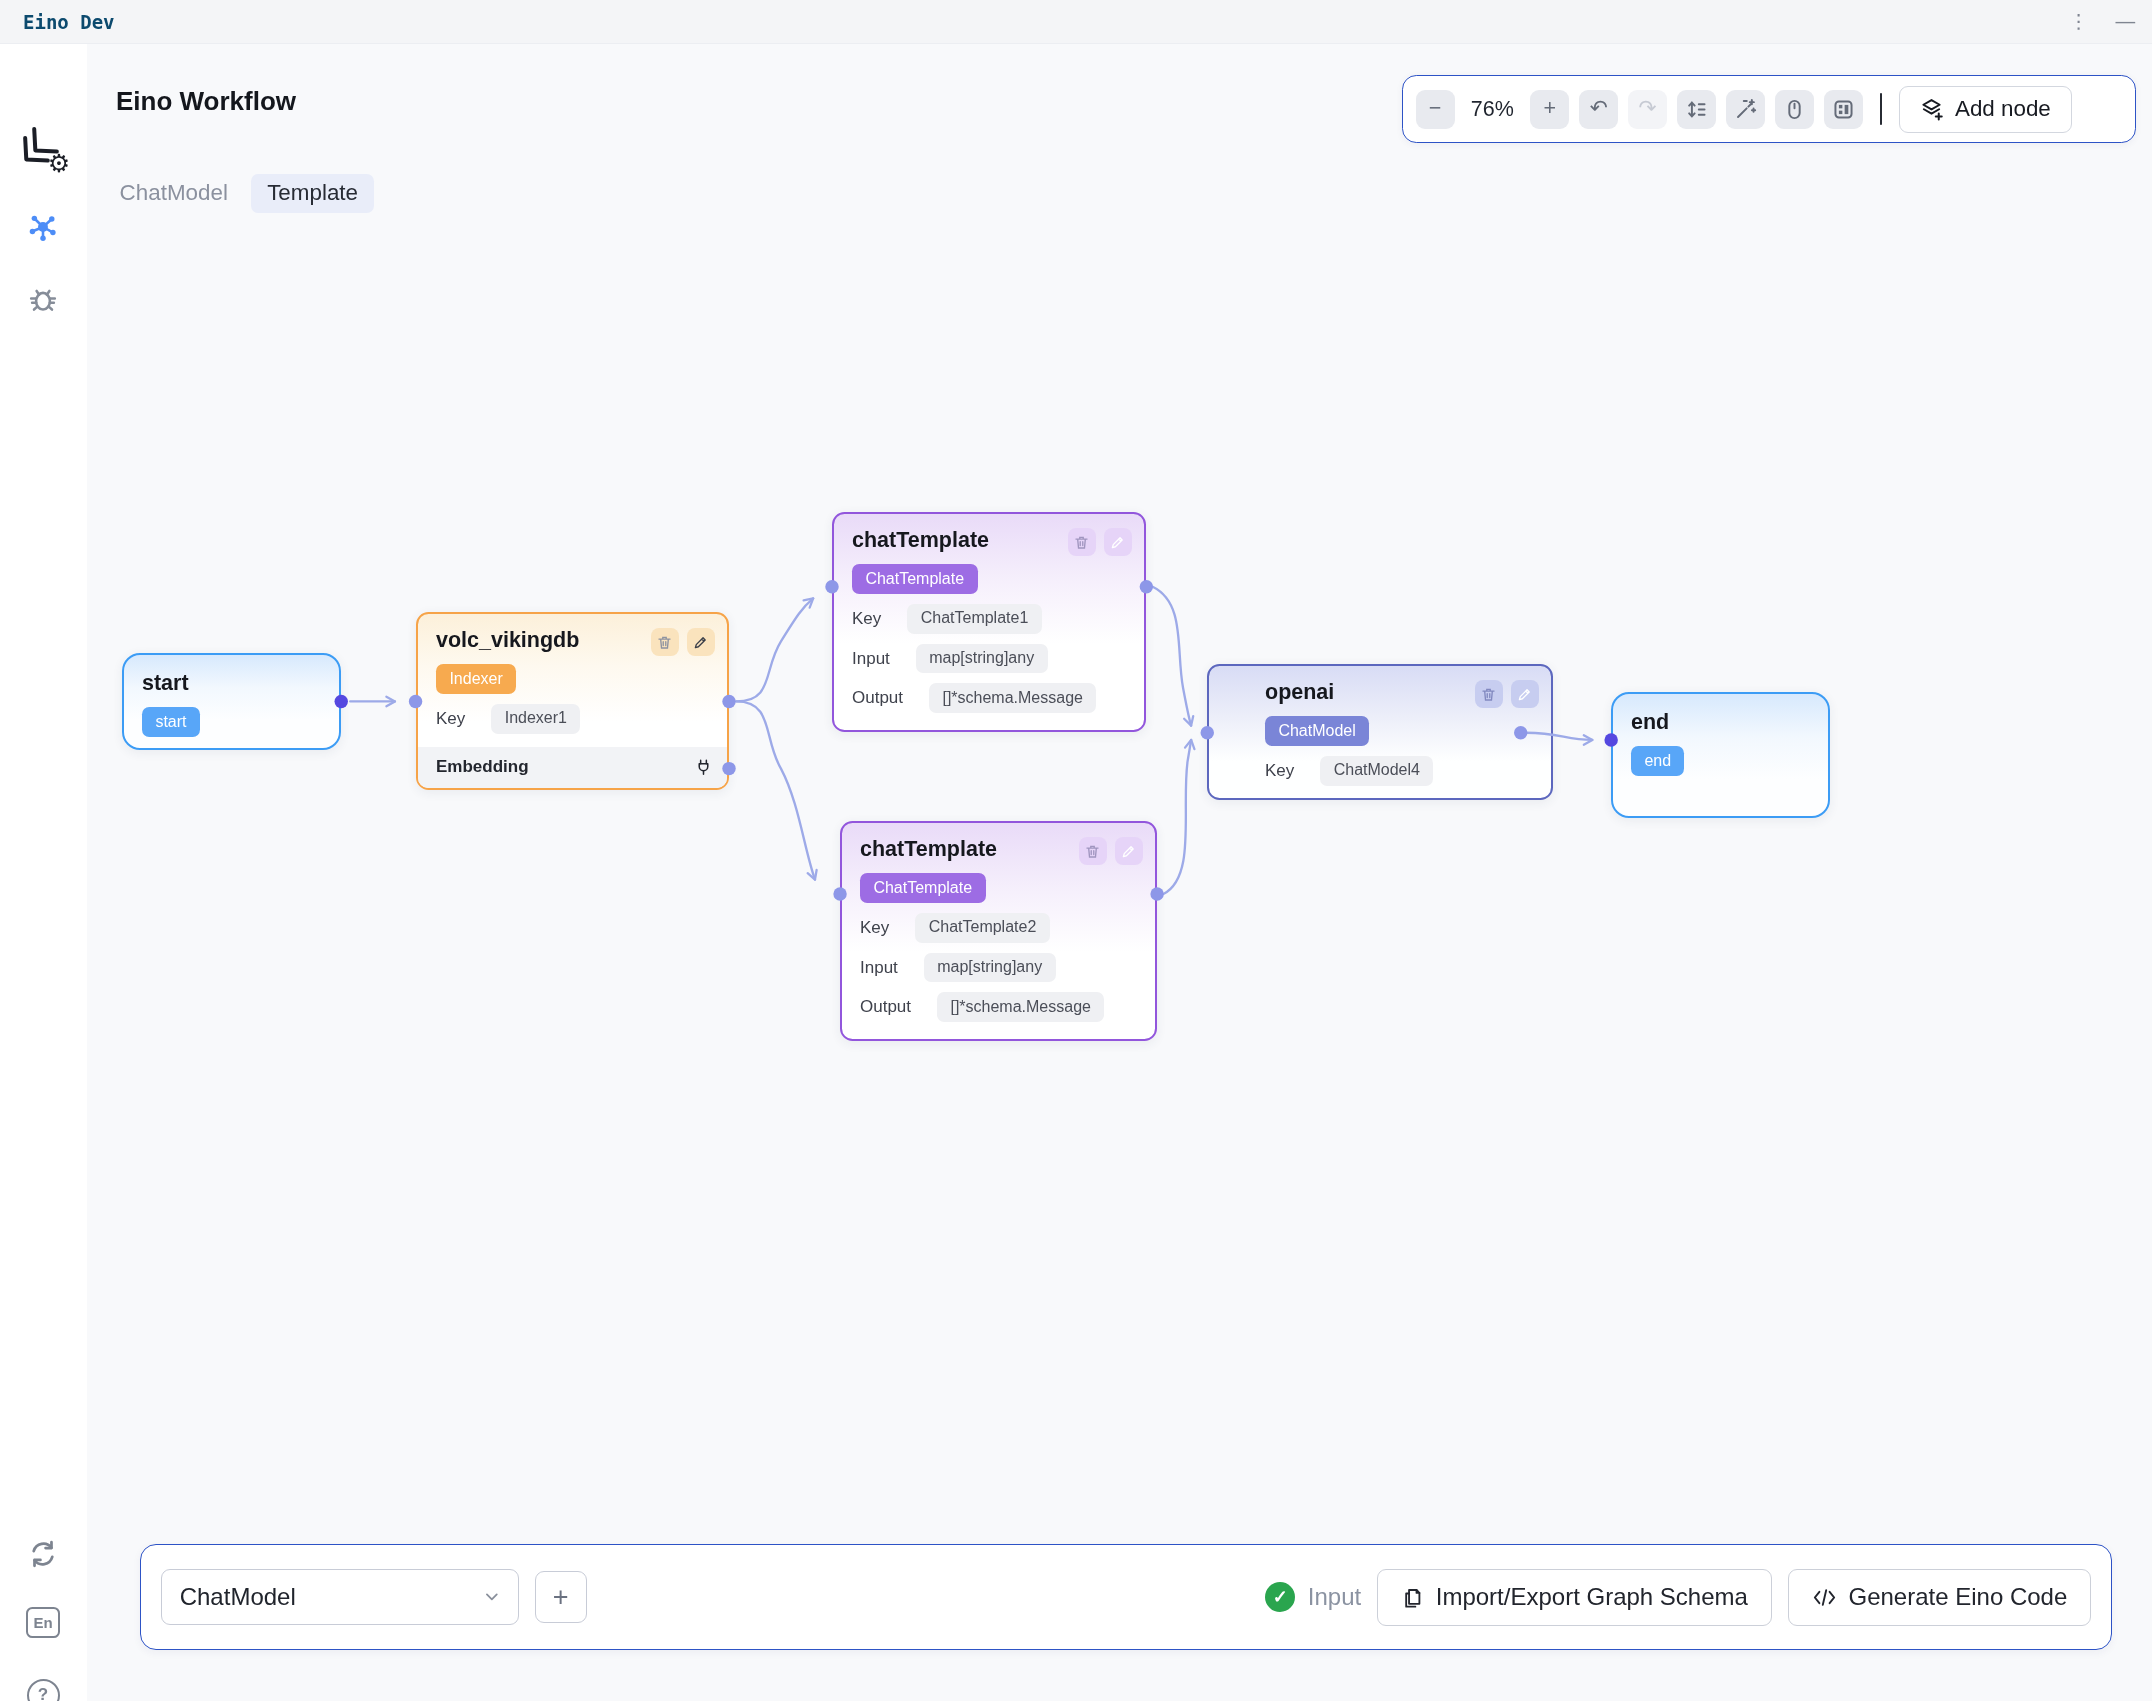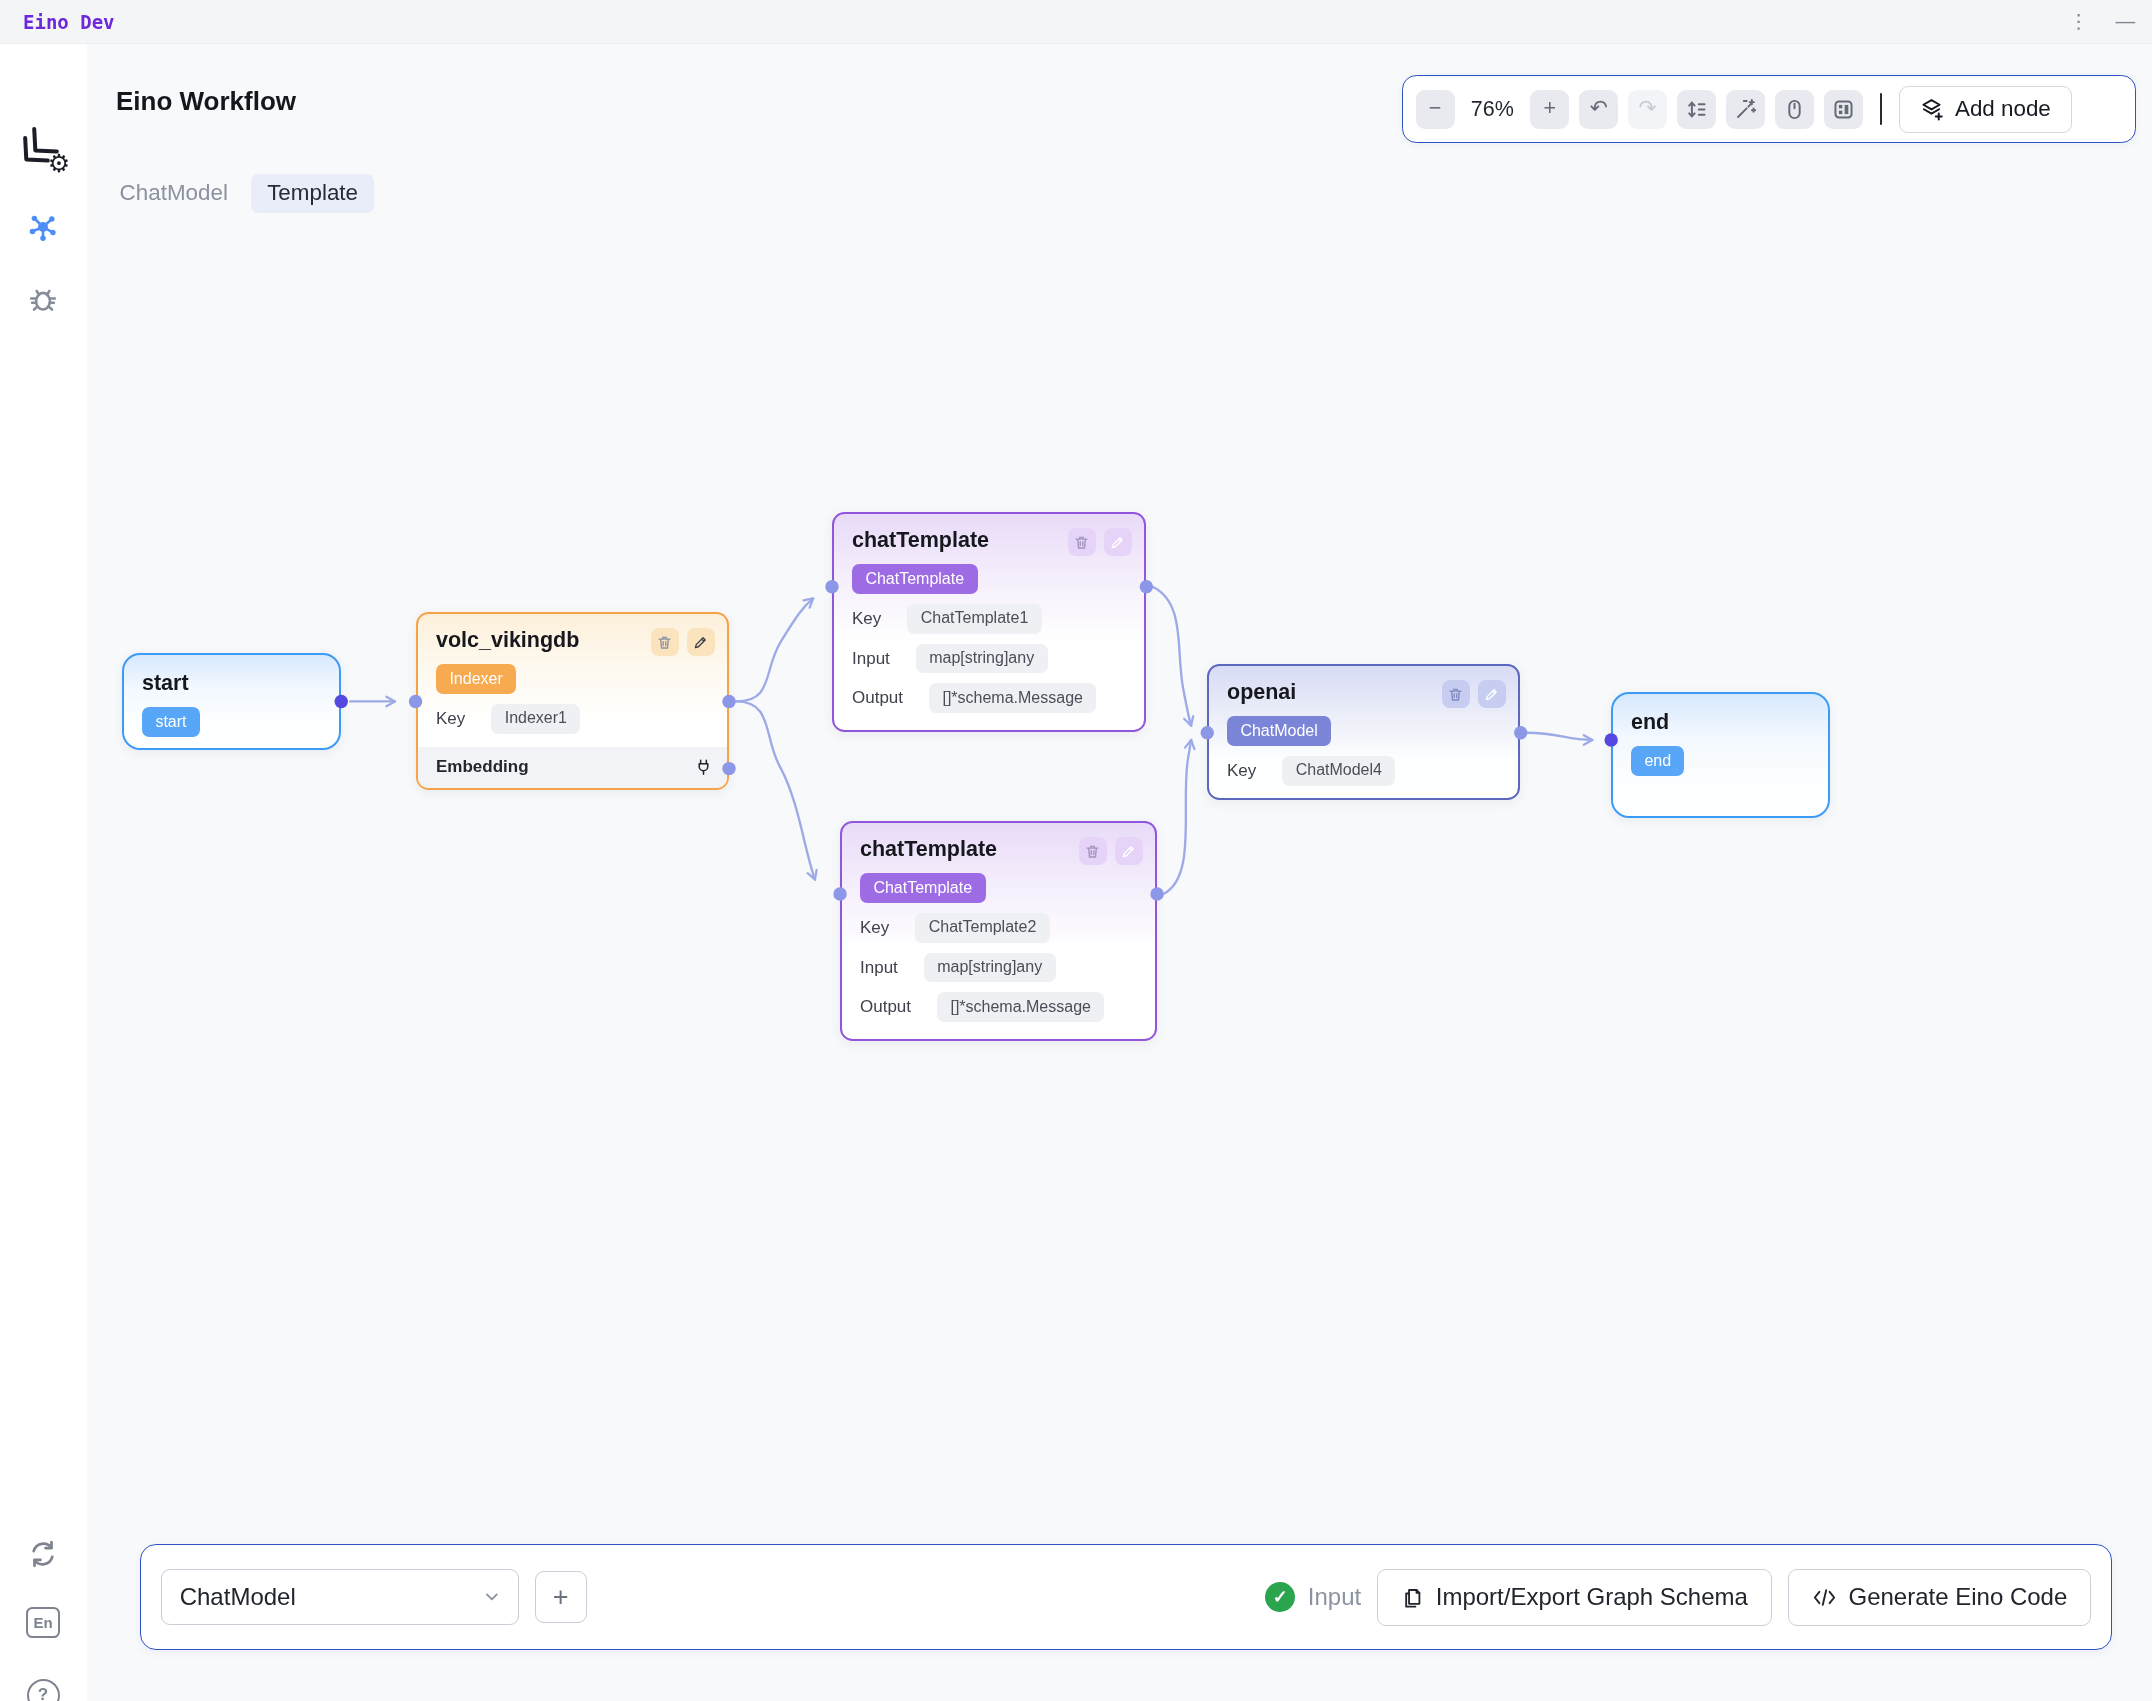--- a/index.html
+++ b/index.html
@@ -1,21 +1,21 @@
 <!DOCTYPE html>
 <html style="font-size:14.3px"><head>
 <meta charset="utf-8">
 <style>
   html,body{margin:0;padding:0;background:#e9ebef;}
   body{width:2153px;height:1702px;font-family:"Liberation Sans",sans-serif;-webkit-font-smoothing:antialiased;}
   .stage{position:relative;width:2153px;height:1702px;background:#f8f9fb;overflow:hidden;}
 
   
   .topbar{position:absolute;left:0;top:0;width:2153px;height:43px;background:#f4f5f7;border-bottom:0.9px solid #eceef2;display:flex;align-items:center;z-index:20;}
-  .topbar-title{font-family:"DejaVu Sans Mono","Liberation Mono",monospace;font-weight:700;font-size:19px;color:#6d28d9;margin-left:23px;}
+  .topbar-title{font-family:"DejaVu Sans Mono","Liberation Mono",monospace;font-weight:700;font-size:19px;color:#0c4a6e;margin-left:23px;}
   .win-controls{margin-left:auto;display:flex;align-items:center;gap:27px;margin-right:19.7px;color:#7f8591;}
   .kebab{font-size:19.7px;line-height:1;cursor:default;}
   .minimize{font-size:19.7px;line-height:1;letter-spacing:-1.8px;}
 
   
   .sidebar{position:absolute;left:0;top:43px;width:87px;height:1659px;background:#ffffff;z-index:15;}
   .side-icon{position:absolute;display:flex;align-items:center;justify-content:center;color:#7d8490;}
   .logo-wrap{left:14.3px;top:77px;width:54px;height:54px;color:#1b1e26;}
   .gear-glyph{position:absolute;right:-1.8px;bottom:-1.8px;font-size:25px;color:#1b1e26;background:transparent;line-height:1;}
   .nav-graph{left:26px;top:167px;width:34px;height:34px;color:#4d8df7;}
@@ -306,21 +306,21 @@
     <div class="n-row">
       <span>Input</span>
       <span class="chip">map[string]any</span>
     </div>
     <div class="n-row">
       <span>Output</span>
       <span class="chip">[]*schema.Message</span>
     </div>
   </div>
 
-  <div class="node indigo" style="left:1207px;top:664px;width:313px;height:136px;">
+  <div class="node indigo" style="left:1207px;top:664px;width:346px;height:136px;padding-left:38px;">
     <div class="n-head">
       <div class="n-title">openai</div>
       <div class="n-actions">
         <button class="icon-btn trash">
           <svg width="17" height="17" viewBox="0 0 20 20" fill="none" stroke="currentColor" stroke-width="1.6" stroke-linecap="round">
             <path d="M3.5 6 H16.5 M8 6 V4 H12 V6 M5.5 6 L6.5 16.5 H13.5 L14.5 6 M8.5 9 V13.5 M11.5 9 V13.5"></path>
           </svg>
         </button>
         <button class="icon-btn edit">
           <svg width="17" height="17" viewBox="0 0 20 20" fill="none" stroke="currentColor" stroke-width="1.6" stroke-linecap="round" stroke-linejoin="round">

